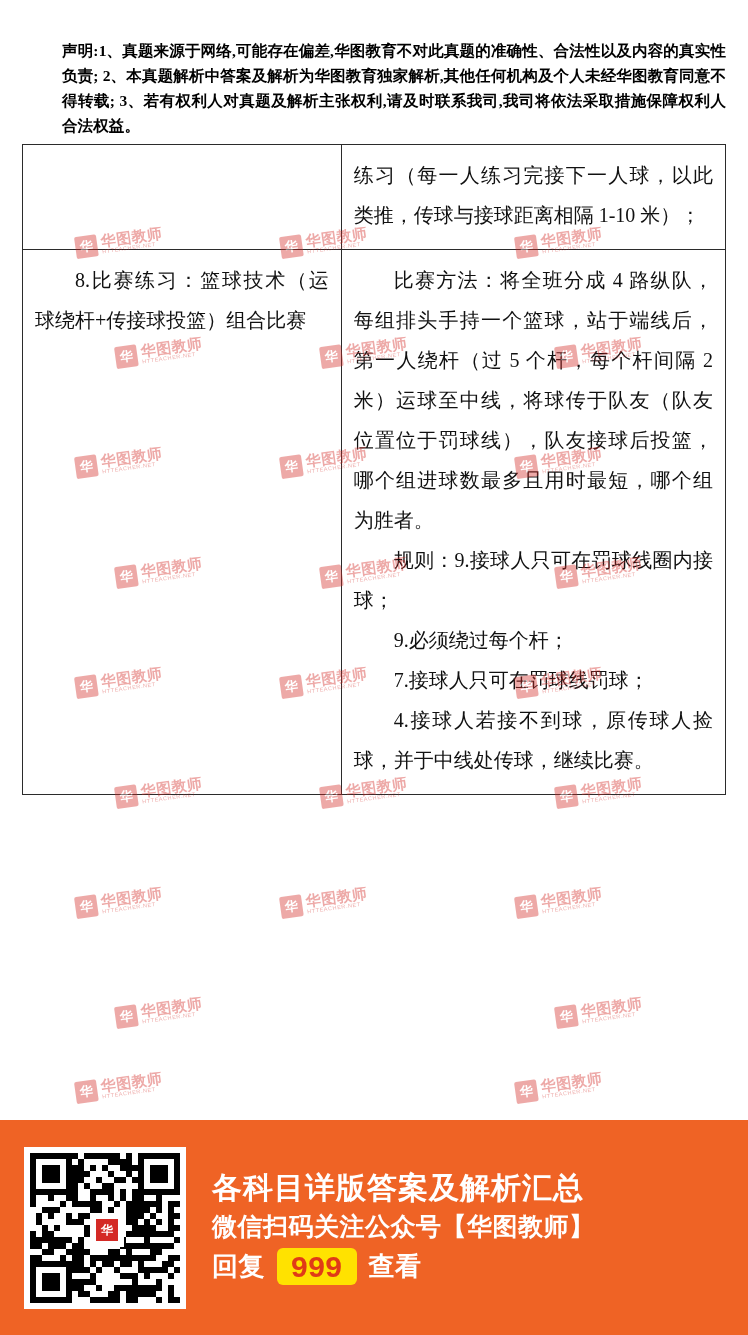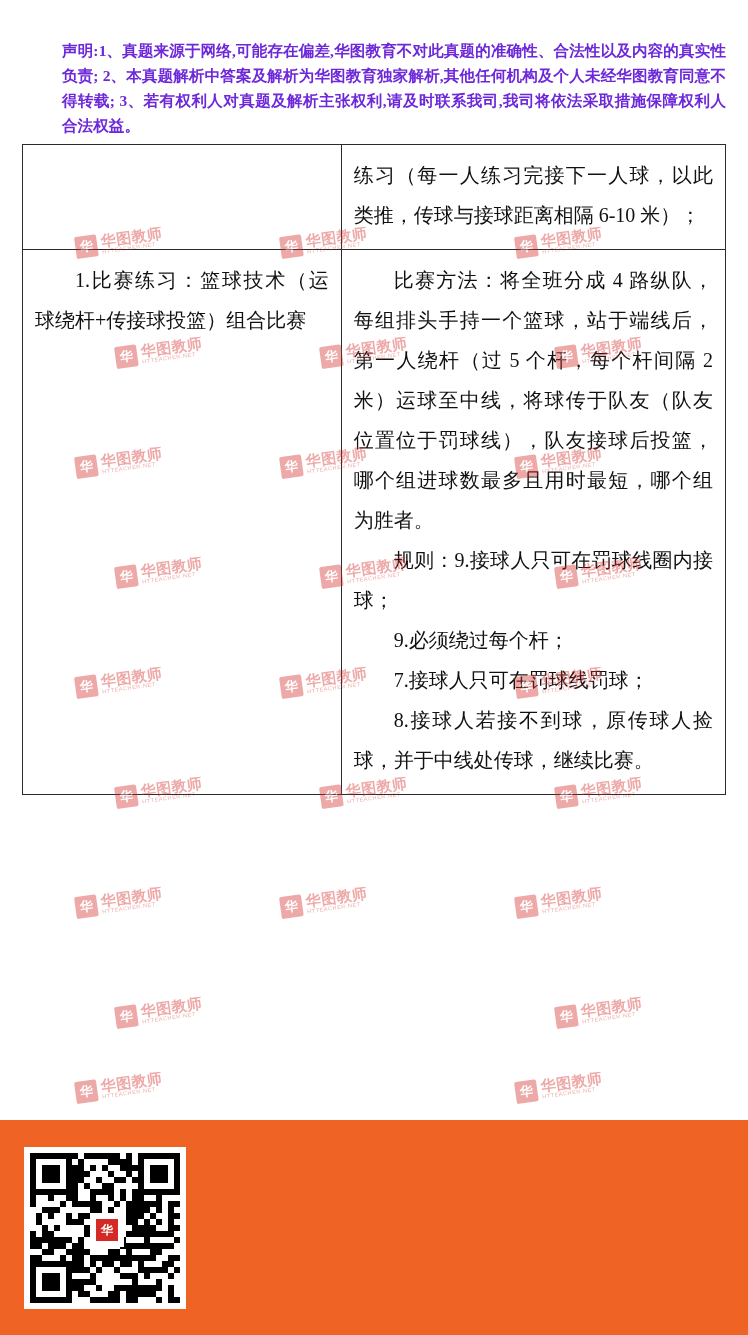--- a/index.html
+++ b/index.html
@@ -10,21 +10,21 @@
     width: 748px;
     height: 1335px;
     background: #ffffff;
     font-family: "Liberation Serif", "DejaVu Serif", serif;
     position: relative;
     overflow: hidden;
   }
 
   
   .disclaimer {
-    color: #6d28d9;
+    color: #000000;
     font-size: 15.5px;
     line-height: 1.62;
     padding: 38px 22px 6px 62px;
     text-align: justify;
     font-weight: bold;
     letter-spacing: 0.1px;
   }
   .disclaimer .lead {
     font-weight: bold;
   }
@@ -206,33 +206,33 @@
 </div>
 
 <div class="tbl-wrap">
   <table class="doc-table">
     <tbody>
       <tr>
         <td class="col-left">
           <p class="para"></p>
         </td>
         <td class="col-right">
-          <p class="para">练习（每一人练习完接下一人球，以此类推，传球与接球距离相隔 6-10 米）；</p>
+          <p class="para">练习（每一人练习完接下一人球，以此类推，传球与接球距离相隔 1-10 米）；</p>
         </td>
       </tr>
       <tr>
         <td class="col-left">
-          <p class="para indent">1.比赛练习：篮球技术（运球绕杆+传接球投篮）组合比赛</p>
+          <p class="para indent">8.比赛练习：篮球技术（运球绕杆+传接球投篮）组合比赛</p>
         </td>
         <td class="col-right">
           <p class="para indent">比赛方法：将全班分成 4 路纵队，每组排头手持一个篮球，站于端线后，第一人绕杆（过 5 个杆，每个杆间隔 2 米）运球至中线，将球传于队友（队友位置位于罚球线），队友接球后投篮，哪个组进球数最多且用时最短，哪个组为胜者。</p>
           <p class="para indent">规则：9.接球人只可在罚球线圈内接球；</p>
           <p class="para indent">9.必须绕过每个杆；</p>
           <p class="para indent">7.接球人只可在罚球线罚球；</p>
-          <p class="para indent">8.接球人若接不到球，原传球人捡球，并于中线处传球，继续比赛。</p>
+          <p class="para indent">4.接球人若接不到球，原传球人捡球，并于中线处传球，继续比赛。</p>
         </td>
       </tr>
     </tbody>
   </table>
 </div>
 
 <div class="wm-layer" id="wm-layer">
     <div class="wm" style="left: 75px; top: 230px;">
       <div class="wm-mark">华</div>
       <div class="wm-txt">
@@ -765,13 +765,22 @@
         <div style="position:absolute;left:96px;top:144px;width:6.4px;height:6.4px;background:#000;"></div>
         <div style="position:absolute;left:102px;top:144px;width:6.4px;height:6.4px;background:#000;"></div>
         <div style="position:absolute;left:126px;top:144px;width:6.4px;height:6.4px;background:#000;"></div>
         <div style="position:absolute;left:138px;top:144px;width:6.4px;height:6.4px;background:#000;"></div>
         <div style="position:absolute;left:144px;top:144px;width:6.4px;height:6.4px;background:#000;"></div>
       <div class="qr-center">
         <div class="qr-logo">华</div>
       </div>
     </div>
   </div>
+  <div class="banner-text">
+    <div class="banner-l1">各科目详版答案及解析汇总</div>
+    <div class="banner-l2">微信扫码关注公众号【华图教师】</div>
+    <div class="banner-l3">
+      <span>回复</span>
+      <span class="chip-999">999</span>
+      <span>查看</span>
+    </div>
+  </div>
 </div>
 
 </body></html>

